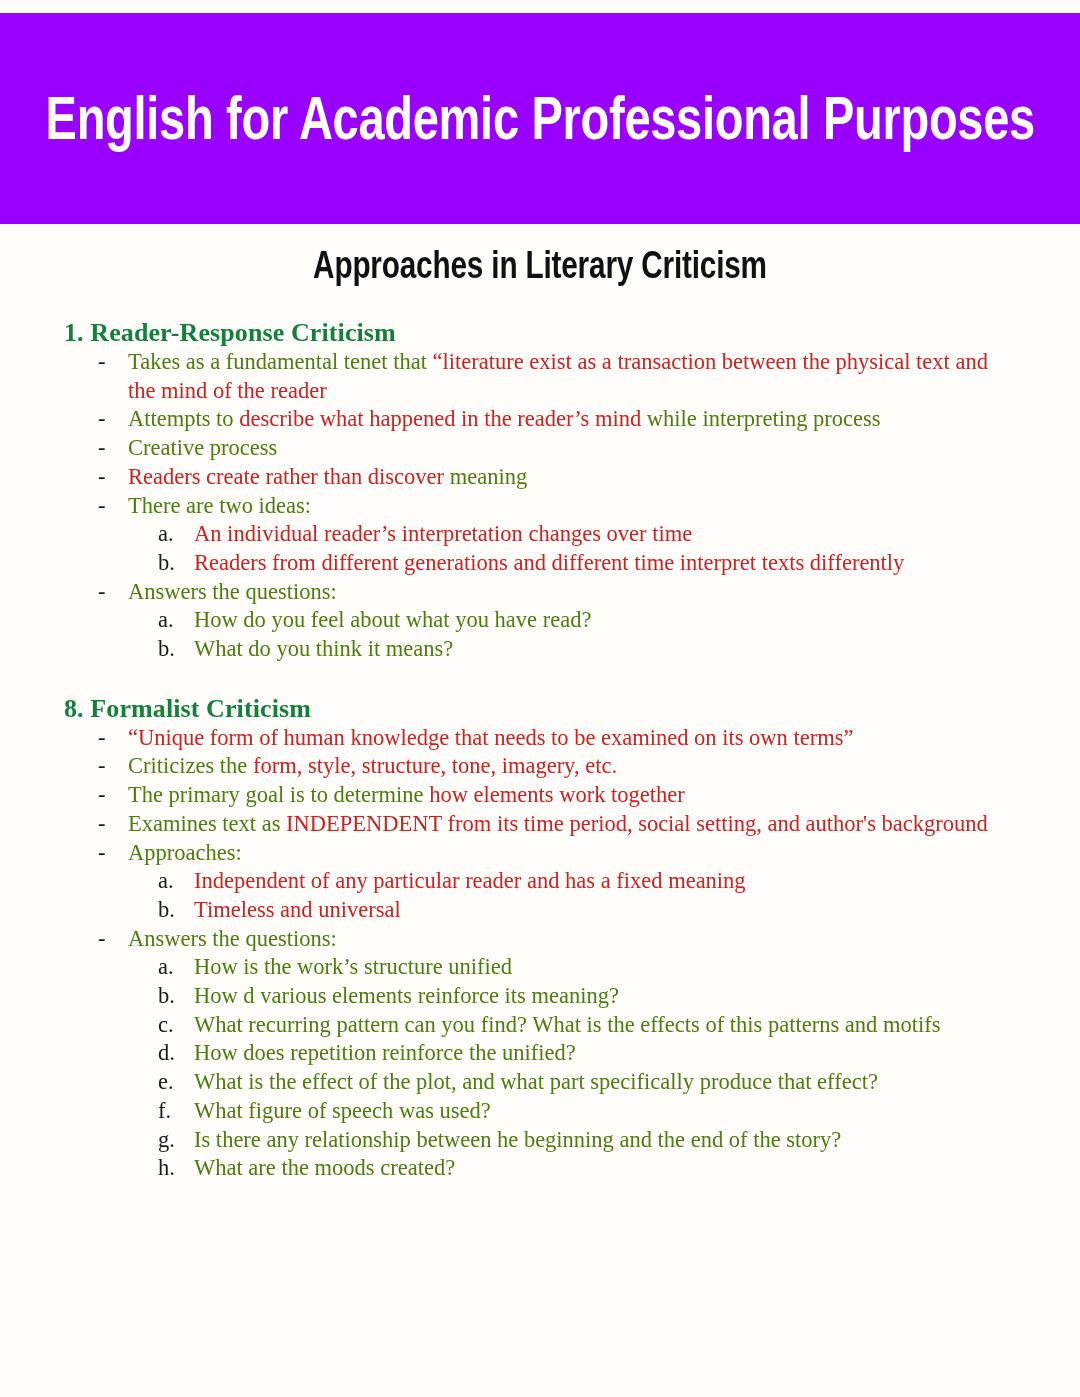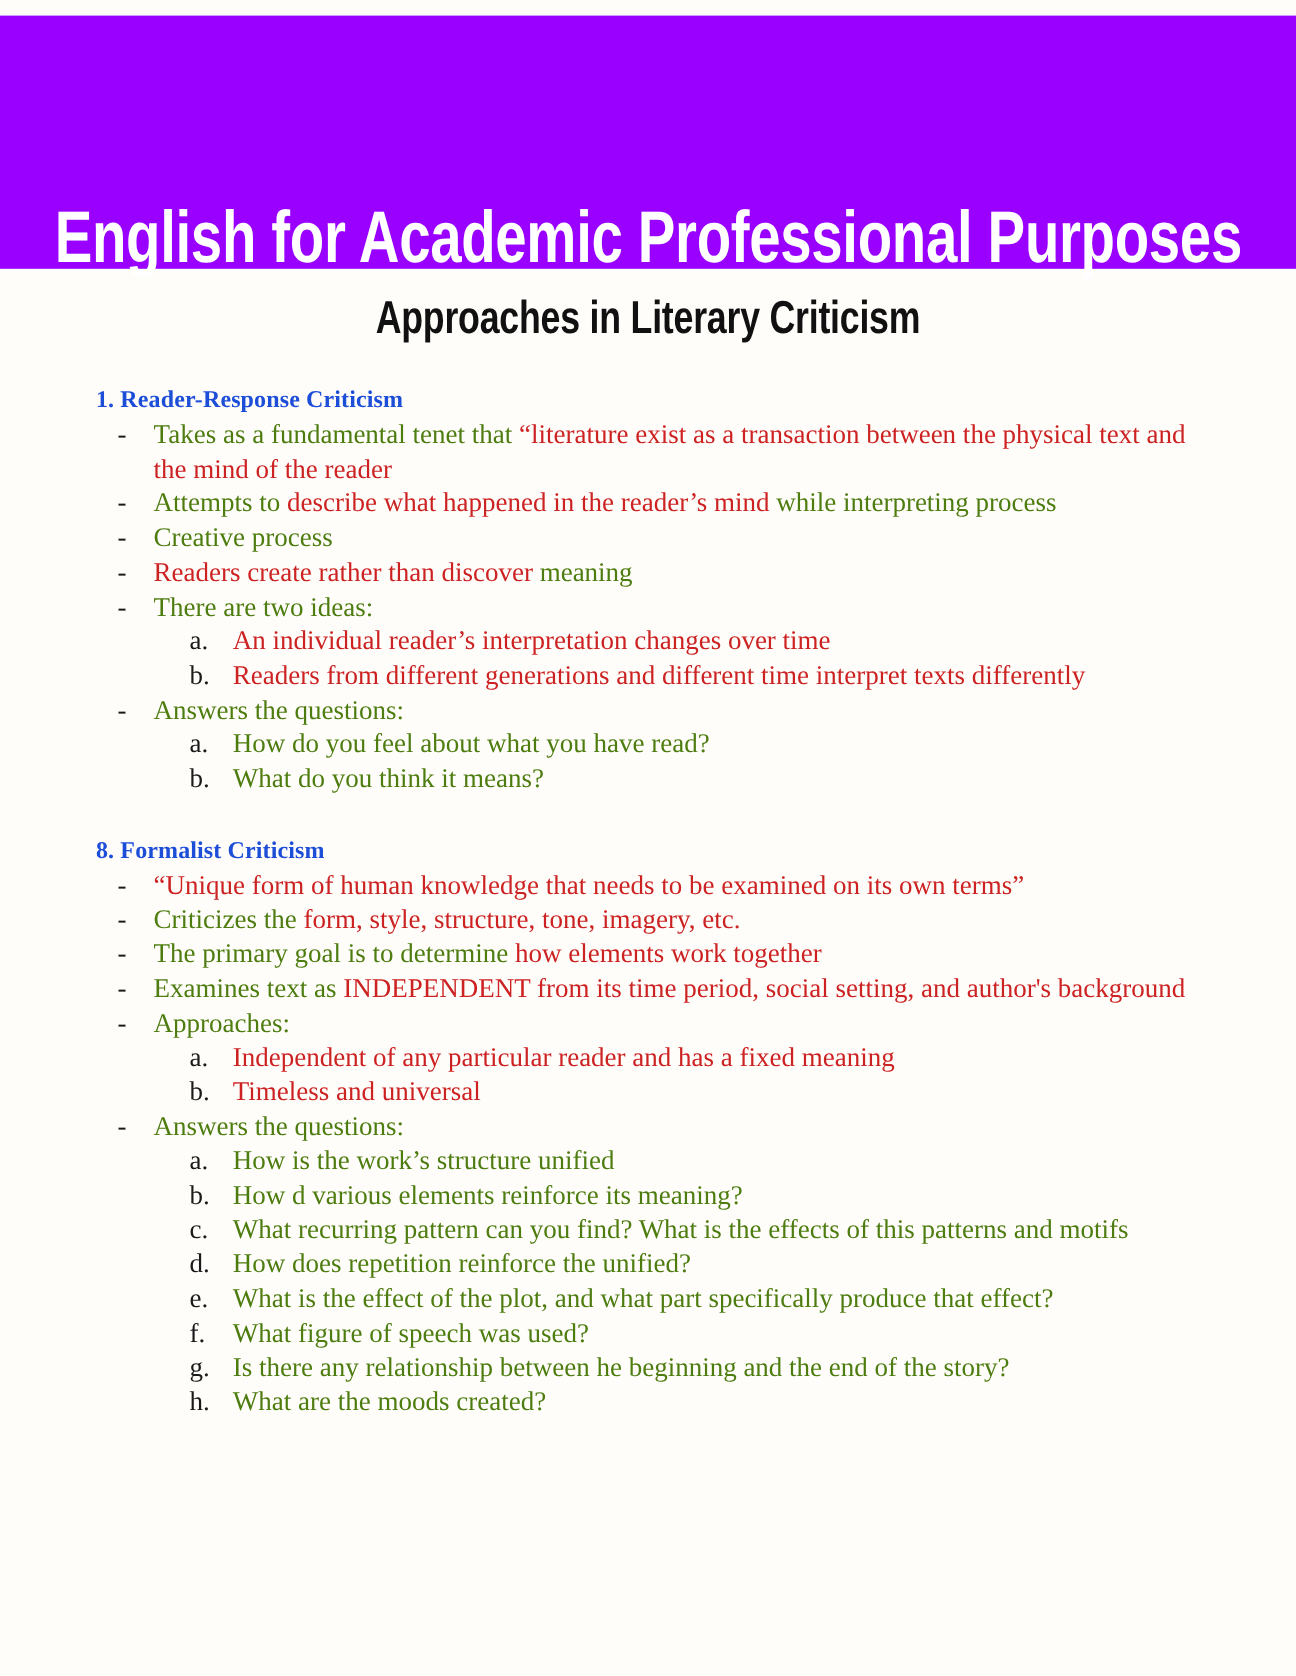--- a/index.html
+++ b/index.html
@@ -25,21 +25,21 @@
 
   
   .banner {
     position: absolute;
     top: 13px;
     left: 0;
     width: 1080px;
     height: 211px;
     background: #9900ff;
     display: flex;
-    align-items: flex-end;
+    align-items: center;
     justify-content: center;
   }
   .banner-title {
     font-family: "Liberation Sans Narrow", "Liberation Sans", "DejaVu Sans", sans-serif;
     font-weight: bold;
     font-size: 50px;
     line-height: 1.05;
     color: #ffffff;
     letter-spacing: -0.3px;
     transform: scaleX(0.94) scaleY(1.22);
@@ -76,24 +76,24 @@
   .section {
     margin: 0;
   }
   .section + .section {
     margin-top: 30px;
   }
 
   .sec-heading {
     font-family: "Liberation Serif", "DejaVu Serif", serif;
     font-weight: bold;
-    font-size: 20px;
+    font-size: 26px;
     line-height: 30px;
-    color: #1d4ed8;
-    margin-left: 80px;
+    color: #15803d;
+    margin-left: 64px;
     letter-spacing: 0.1px;
   }
 
   ul.dash-list {
     list-style: none;
     margin: 0;
     padding: 0;
   }
   ul.dash-list > li.dash-item {
     position: relative;

